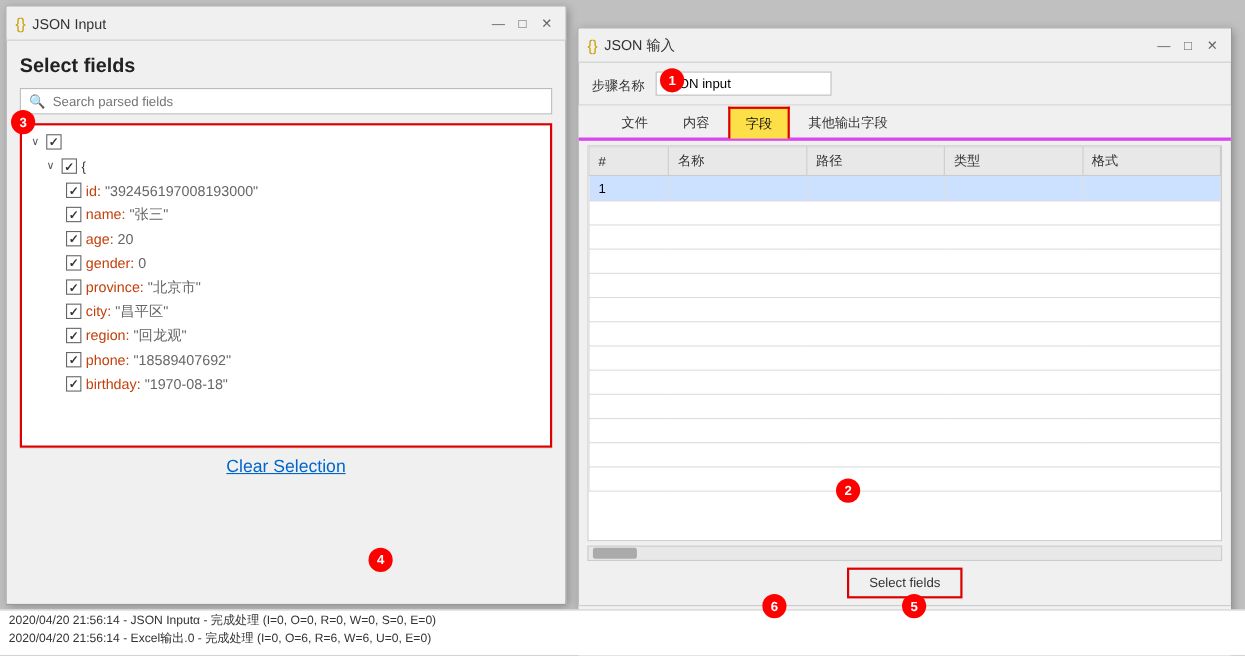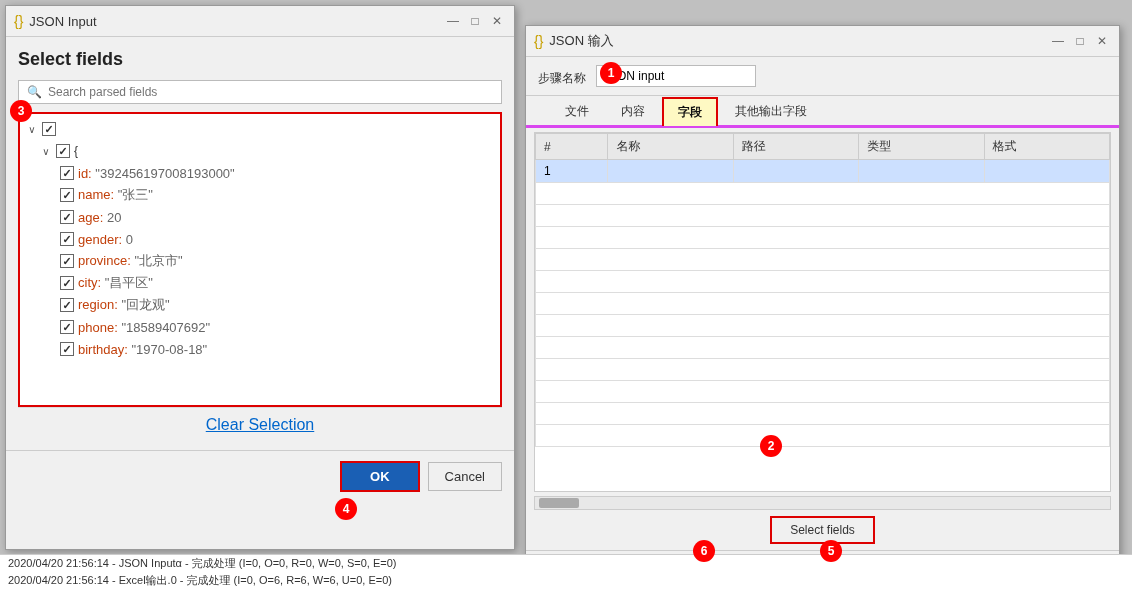--- a/index.html
+++ b/index.html
@@ -238,24 +238,24 @@
       font-size: 12px;
       color: #333;
       cursor: pointer;
       border: 1px solid transparent;
       border-bottom: none;
       margin-right: 2px;
       position: relative;
       top: 1px;
     }
     .tab.active {
-      background: #fef9c3;
+      background: #fde047;
       border: 2px solid #d00;
       border-bottom: none;
-      font-weight: bold;
+      font-weight: normal;
       color: #111;
     }
 
     .table-wrapper {
       background: white;
       margin: 4px 8px;
       border: 1px solid #ccc;
       flex: 1;
       overflow: auto;
       height: 360px;
@@ -471,25 +471,20 @@
           <span class="field-label"><span class="key">birthday: </span><span class="value">"1970-08-18"</span></span>
         </div>
       </div>
     </div>
 
     <div class="clear-selection">
       <a class="clear-link">Clear Selection</a>
     </div>
   </div>
 
-  <div class="dialog-footer">
-    <div class="footer-spacer"></div>
-    <button class="btn-ok">OK</button>
-    <button class="btn-cancel">Cancel</button>
-  </div>
 </div>
 
 <div class="annotation" style="left: 10px; top: 100px;">3</div>
 
 <div class="annotation" style="left: 335px; top: 498px;">4</div>
 
 <div class="right-dialog">
 
   <div class="right-titlebar">
     <div class="dialog-titlebar-left">

